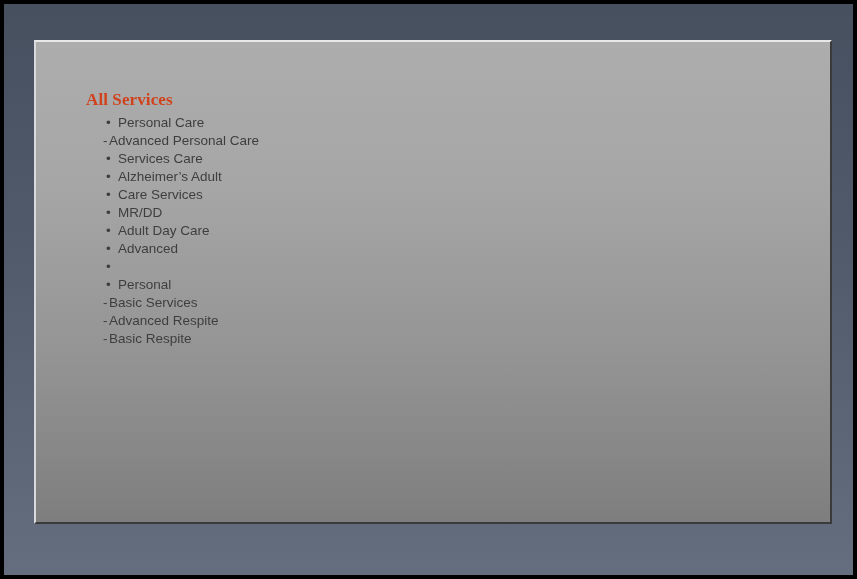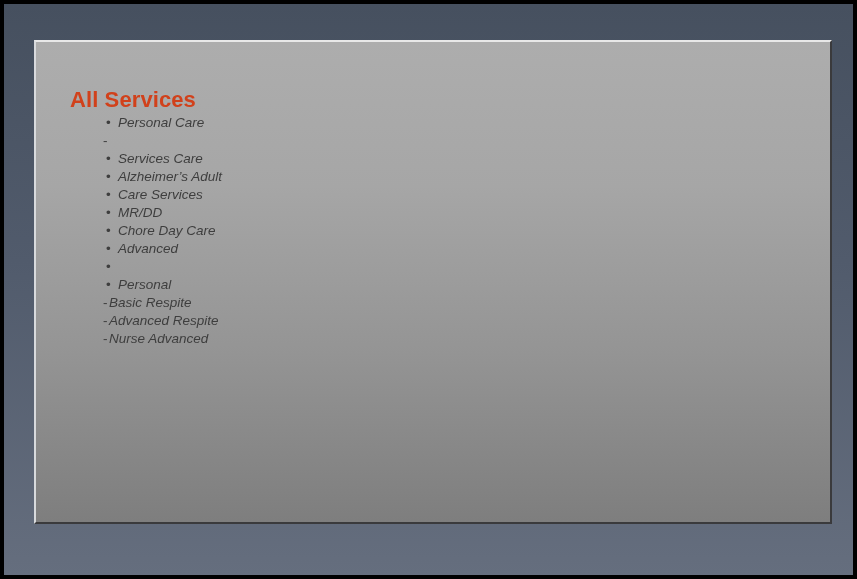--- a/index.html
+++ b/index.html
@@ -44,27 +44,28 @@
   #panel-inner {
     position: absolute;
     left: 0;
     top: 0;
     right: 0;
     bottom: 0;
     padding: 48px 0 0 34px;
   }
 
   #slide-title {
-    font-size: 22px;
+    font-size: 17px;
     font-weight: bold;
     color: #d1411b;
     letter-spacing: 0.1px;
     line-height: 20px;
-    margin: 0 0 4px 0;
+    margin: 0 0 4px 16px;
     white-space: nowrap;
+    font-family: Liberation Serif, serif;
   }
 
   #services-list {
     list-style: none;
     margin: 0;
     padding: 0;
   }
 
   #services-list li {
     font-size: 13.5px;
@@ -96,43 +97,42 @@
     position: absolute;
     left: 33px;
     top: 0;
     font-size: 13.5px;
     line-height: 18px;
     color: #3e3e3e;
   }
 
   #services-list li .label {
     display: inline;
-    font-style: italic;
   }
 </style>
 </head>
 <body>
 
 <div id="slide-frame">
   <div id="content-panel">
     <div id="panel-inner">
 
       <h1 id="slide-title">All Services</h1>
 
       <ul id="services-list">
           <li class="level-bullet"><span class="marker">•</span><span class="label">Personal Care</span></li>
-          <li class="level-dash"><span class="marker">-</span></li>
+          <li class="level-dash"><span class="marker">-</span><span class="label">Advanced Personal Care</span></li>
           <li class="level-bullet"><span class="marker">•</span><span class="label">Services Care</span></li>
           <li class="level-bullet"><span class="marker">•</span><span class="label">Alzheimer’s Adult</span></li>
           <li class="level-bullet"><span class="marker">•</span><span class="label">Care Services</span></li>
           <li class="level-bullet"><span class="marker">•</span><span class="label">MR/DD</span></li>
-          <li class="level-bullet"><span class="marker">•</span><span class="label">Chore Day Care</span></li>
+          <li class="level-bullet"><span class="marker">•</span><span class="label">Adult Day Care</span></li>
           <li class="level-bullet"><span class="marker">•</span><span class="label">Advanced</span></li>
           <li class="level-bullet"><span class="marker">•</span></li>
           <li class="level-bullet"><span class="marker">•</span><span class="label">Personal</span></li>
+          <li class="level-dash"><span class="marker">-</span><span class="label">Basic Services</span></li>
+          <li class="level-dash"><span class="marker">-</span><span class="label">Advanced Respite</span></li>
           <li class="level-dash"><span class="marker">-</span><span class="label">Basic Respite</span></li>
-          <li class="level-dash"><span class="marker">-</span><span class="label">Advanced Respite</span></li>
-          <li class="level-dash"><span class="marker">-</span><span class="label">Nurse Advanced</span></li>
         </ul>
 
     </div>
   </div>
 </div>
 
 </body></html>

